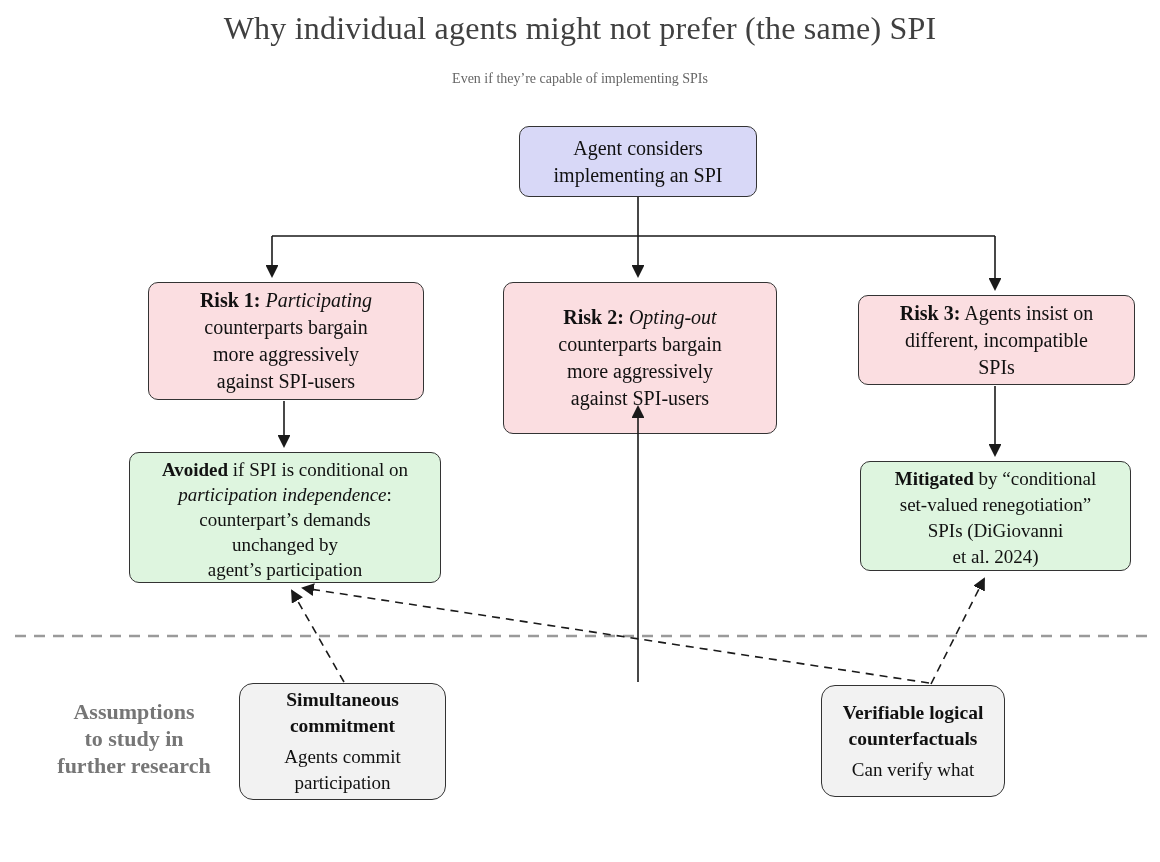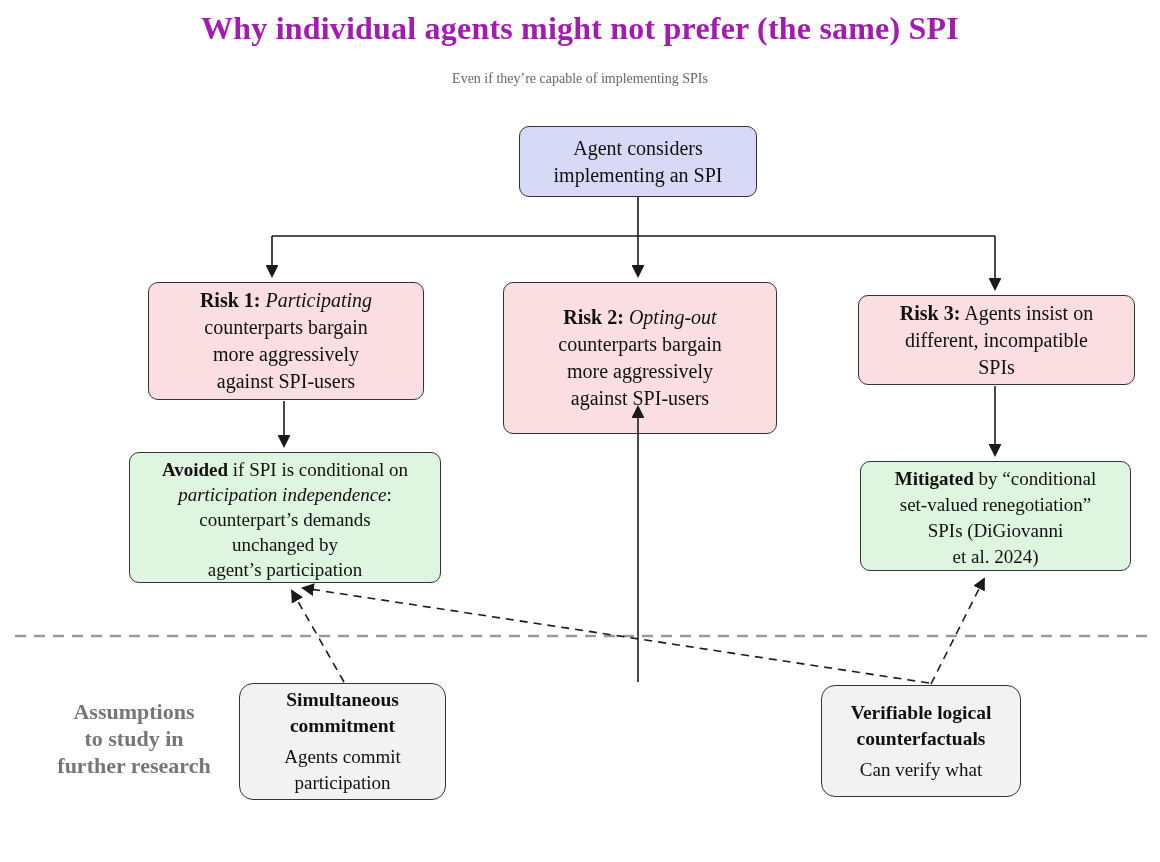--- a/index.html
+++ b/index.html
@@ -2,21 +2,21 @@
 <html style="--node-root: #d8d8f7; --node-risk: #fbdee1; --node-fix: #def5df; --node-assume: #f2f2f2; --separator: #9a9a9a; --muted: #666666; --muted-label: #767676;"><head>
 <meta charset="utf-8">
 <style>
   html,body{margin:0;padding:0;background:#fff;}
   .stage{
     position:relative;width:1160px;height:862px;background:#fff;overflow:hidden;
     font-family:"Liberation Serif","DejaVu Serif",serif;color:#111;
   }
   .title{
     position:absolute;top:10px;left:0;width:100%;text-align:center;
-    font-size:32px;font-weight:bold;letter-spacing:.2px;color:#a21caf;
+    font-size:32px;font-weight:normal;letter-spacing:.2px;color:#404040;
   }
   .subtitle{
     position:absolute;top:71px;left:0;width:100%;text-align:center;
     font-size:14px;color:var(--muted,#666);
   }
   .box{
     position:absolute;box-sizing:border-box;border:1.5px solid #333;border-radius:10px;
     display:flex;flex-direction:column;justify-content:center;align-items:center;
     text-align:center;padding:4px 4px;
   }
@@ -27,21 +27,21 @@
   .risk{background:var(--node-risk,#fbdee1);font-size:20px;line-height:27px;}
   .risk1{left:148px;top:282px;width:276px;height:118px;}
   .risk2{left:503px;top:282px;width:274px;height:152px;text-align:center;}
   .risk3{left:858px;top:295px;width:277px;height:90px;}
   .fix{background:var(--node-fix,#def5df);font-size:19px;justify-content:space-between;}
   .avoided{left:129px;top:452px;width:312px;height:131px;line-height:25px;}
   .mitigated{left:860px;top:461px;width:271px;height:110px;line-height:26px;}
   .assume{background:var(--node-assume,#f2f2f2);font-size:19px;line-height:26px;border-radius:14px;}
   .sim{left:239px;top:683px;width:207px;height:117px;}
   .belief{left:536px;top:683px;width:205px;height:167px;}
-  .verif{left:821px;top:685px;width:200px;height:112px;}
+  .verif{left:821px;top:685px;width:184px;height:112px;}
   .assume .head{font-weight:bold;font-size:19.5px;}
   .assume .body{margin-top:5px;}
   .side-label{
     position:absolute;left:18px;top:698px;width:232px;text-align:center;
     font-size:22px;font-weight:bold;color:var(--muted-label,#767676);line-height:27px;
   }
   svg.wires{position:absolute;left:0;top:0;pointer-events:none;}
   .wire{stroke:#1a1a1a;stroke-width:1.6;fill:none;}
   .wire.dash{stroke-dasharray:8 6;}
   .sep{stroke:var(--separator,#9a9a9a);stroke-width:2.4;stroke-dasharray:11 8;fill:none;}

